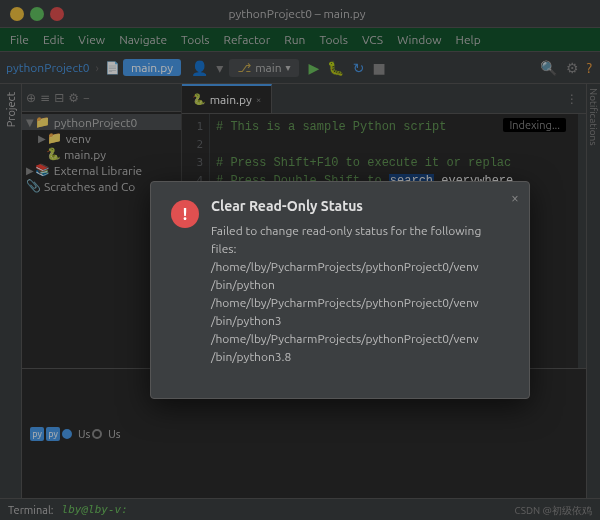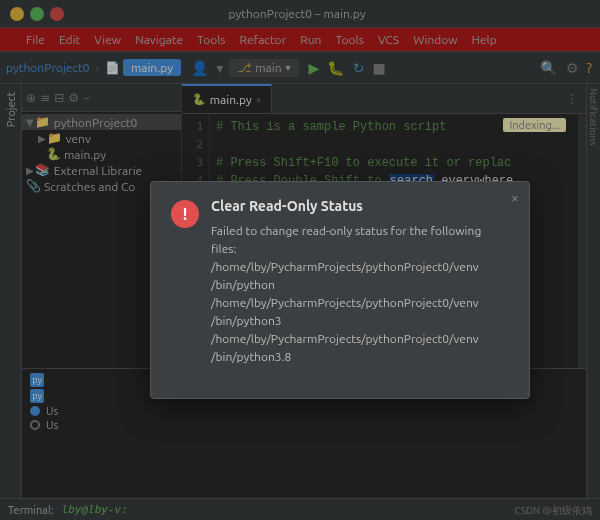--- a/index.html
+++ b/index.html
@@ -39,25 +39,25 @@
       height: 14px;
       border-radius: 50%;
       display: inline-block;
     }
     .win-minimize { background: #f0c040; }
     .win-maximize { background: #60c060; }
     .win-close { background: #e05050; }
 
     
     .menu-bar {
-      background: #b91c1c;
+      background: #14532d;
       height: 24px;
       display: flex;
       align-items: center;
-      padding: 0 20px;
+      padding: 0 4px;
       border-bottom: 1px solid #555;
       gap: 2px;
     }
     .menu-item {
       color: #bbb;
       font-size: 12px;
       padding: 2px 6px;
       cursor: pointer;
       border-radius: 3px;
     }
@@ -268,21 +268,21 @@
       overflow: hidden;
     }
     .code-line { white-space: nowrap; }
     .code-comment { color: #629755; }
     .code-keyword { color: #cc7832; }
     .code-func { color: #ffc66d; }
     .indexing-badge {
       position: absolute;
       top: 4px;
       right: 20px;
-      background: #fef9c3;
+      background: #000000;
       color: #888;
       font-size: 11px;
       padding: 1px 6px;
       border-radius: 2px;
     }
     .scrollbar-right {
       width: 8px;
       background: #3c3f41;
     }
 
@@ -399,21 +399,21 @@
       background: #2b2b2b;
       border-top: 1px solid #555;
       display: flex;
       flex-direction: column;
     }
     .bottom-panel-content {
       flex: 1;
       overflow: hidden;
       padding: 4px 8px;
       display: flex;
-      flex-direction: column;
+      flex-direction: row;
       gap: 2px;
     }
     .panel-row {
       display: flex;
       align-items: center;
       gap: 6px;
       color: #bbb;
       font-size: 11px;
     }
     .panel-icon {

